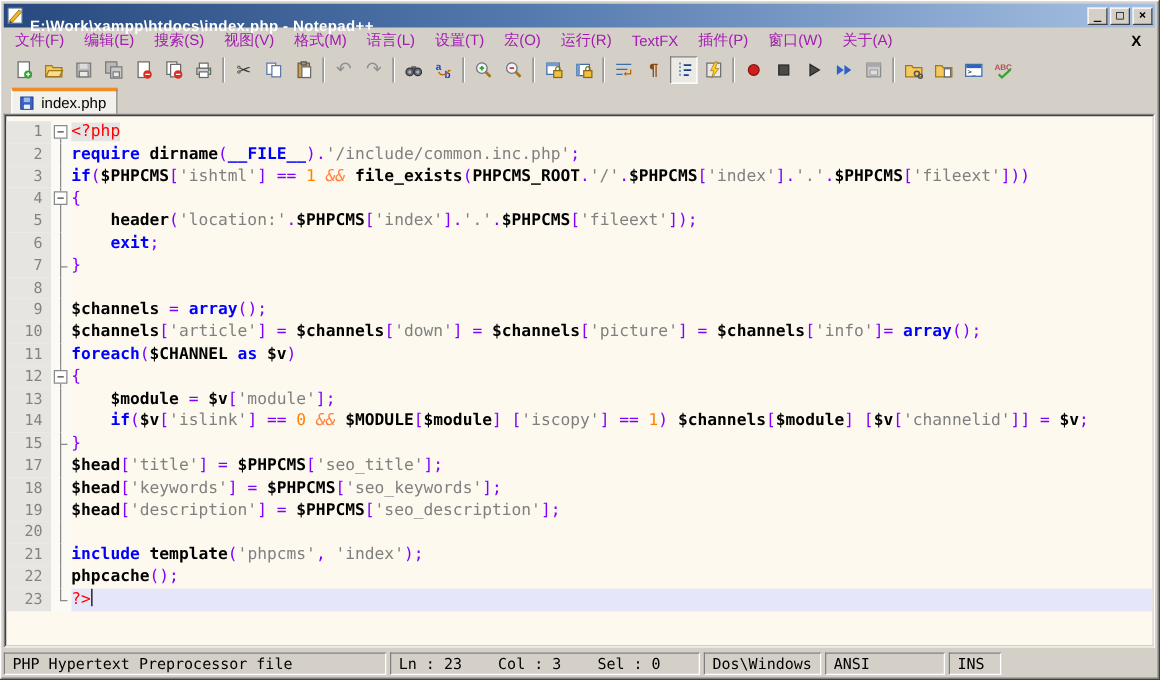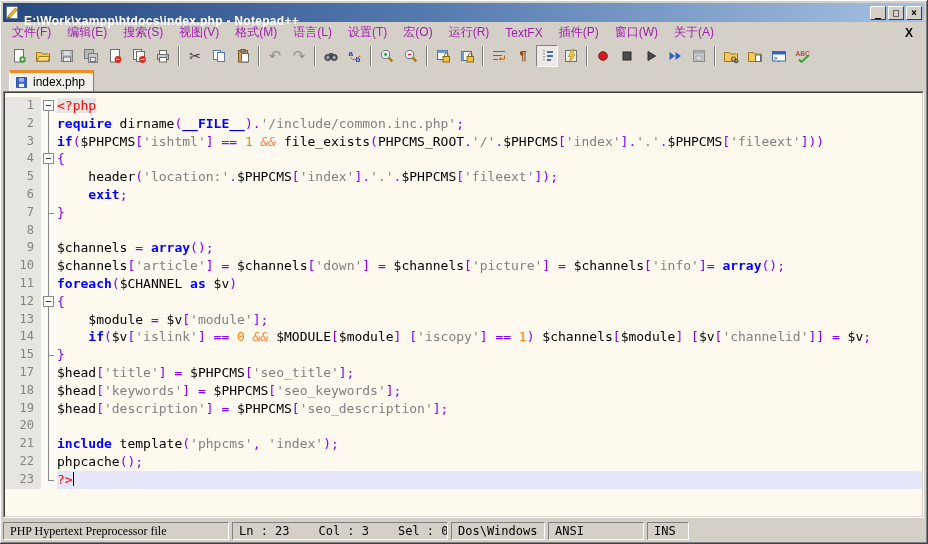--- a/index.html
+++ b/index.html
@@ -44,21 +44,21 @@
   .fold.f-end::after,.fold.f-endc::after{content:"";position:absolute;left:7px;top:9px;width:6px;height:1px;background:#8a8a8a;}
   .fold.f-endc::before{content:"";position:absolute;left:7px;top:0;bottom:0;width:1px;background:#8a8a8a;}
   .bx{position:absolute;left:2px;top:3px;width:11px;height:11px;border:1px solid #8a8a8a;background:#fff;z-index:2;}
   .bx .mn{position:absolute;left:2px;right:2px;top:4px;height:1px;background:#404040;}
   .code{flex:1;white-space:pre;font-size:13px;line-height:17.8px;color:#000;}
   .row.current .code{background:#e6e6fa;}
   .kw{color:#0000ff;font-weight:bold;}
   .str{color:#808080;}
   .num{color:#ff8000;}
   .op{color:#8000ff;}
-  .pln{color:#000;}
+  .pln{color:#000;font-weight:bold;}
   .amp{color:#ff8040;font-style:italic;}
   .phptag{color:#ff0000;}
   .phptagbg{color:#ff0000;background:#e5e5e5;}
   .caret{display:inline-block;width:1.5px;height:14px;background:#000;vertical-align:-2px;animation:blink 1s steps(1) infinite;}
   @keyframes blink{50%{opacity:0;}}
   
   .statusbar{height:22px;flex:0 0 auto;display:flex;align-items:center;padding-top:3px;gap:3px;
              font-family:"DejaVu Sans Mono","Liberation Mono",monospace;font-size:12px;}
   .scell{height:18px;border-top:1px solid #808080;border-left:1px solid #808080;border-bottom:1px solid #fff;border-right:1px solid #fff;
          padding:1px 6px;white-space:pre;overflow:hidden;flex:0 0 auto;}
@@ -438,20 +438,20 @@
         </div>
         <div class="row current">
           <span class="ln">23</span>
           <span class="fold f-end"></span>
           <span class="code"><span class="phptag">?&gt;</span><span class="caret"></span></span>
         </div>
       </div>
   </div>
 
   <div class="statusbar" id="statusbar">
-      <div class="scell" style="width: 226px; font-family: Liberation Serif, serif;">PHP Hypertext Preprocessor file</div>
-      <div class="scell" style="width: 216px;">Ln : 23    Col : 3    Sel : 0</div>
+      <div class="scell" style="width: 306px;">PHP Hypertext Preprocessor file</div>
+      <div class="scell" style="width: 248px;">Ln : 23    Col : 3    Sel : 0</div>
       <div class="scell" style="width: 94px;">Dos\Windows</div>
       <div class="scell" style="width: 96px;">ANSI</div>
       <div class="scell" style="width: 42px;">INS</div>
     </div>
 
 </div>
 
 </body></html>

